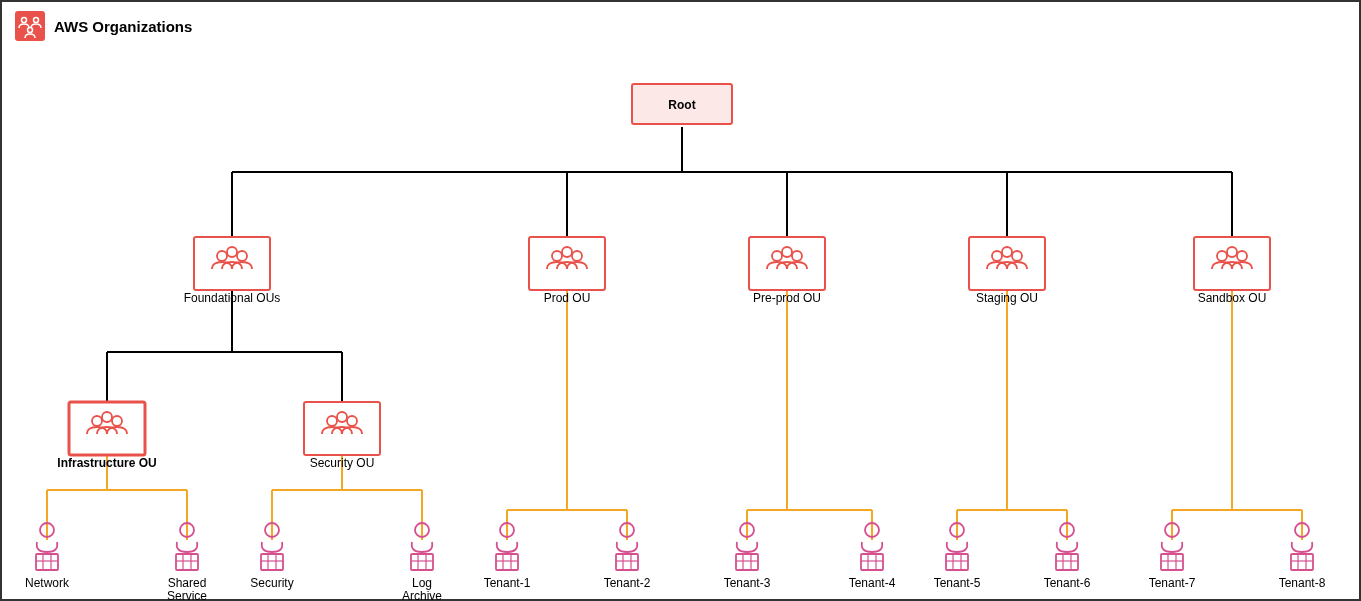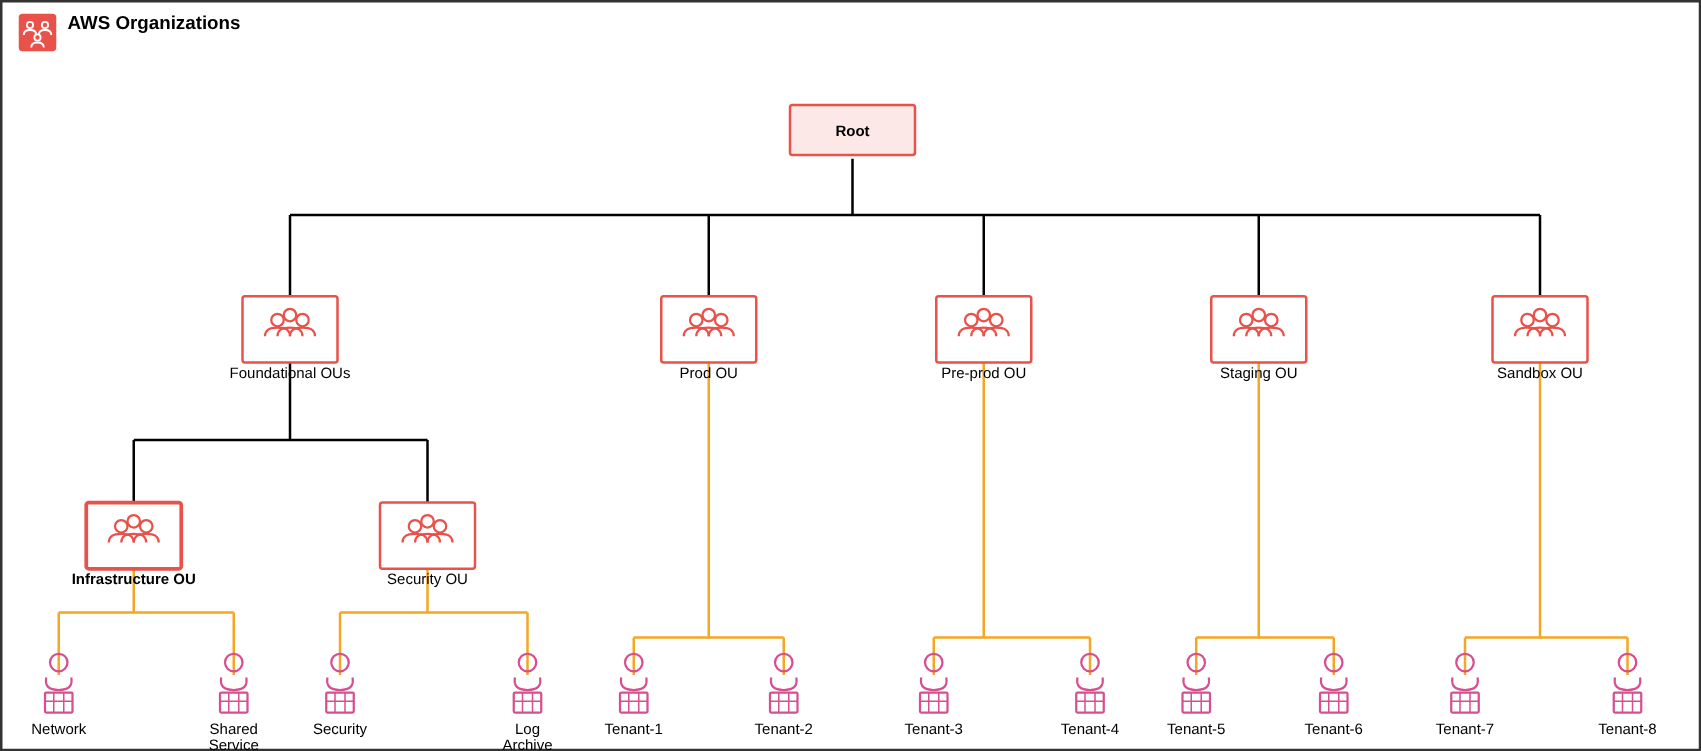--- a/index.html
+++ b/index.html
@@ -12,20 +12,21 @@
     }
     .main-container {
       width: 1361px;
       height: 601px;
       border: 2px solid #333;
       position: relative;
       background: #fff;
     }
     .header {
       display: flex;
+      align-items: center;
       gap: 8px;
       padding: 8px 12px;
     }
     .aws-icon {
       width: 32px;
       height: 32px;
     }
     .header-title {
       font-size: 15px;
       font-weight: bold;

